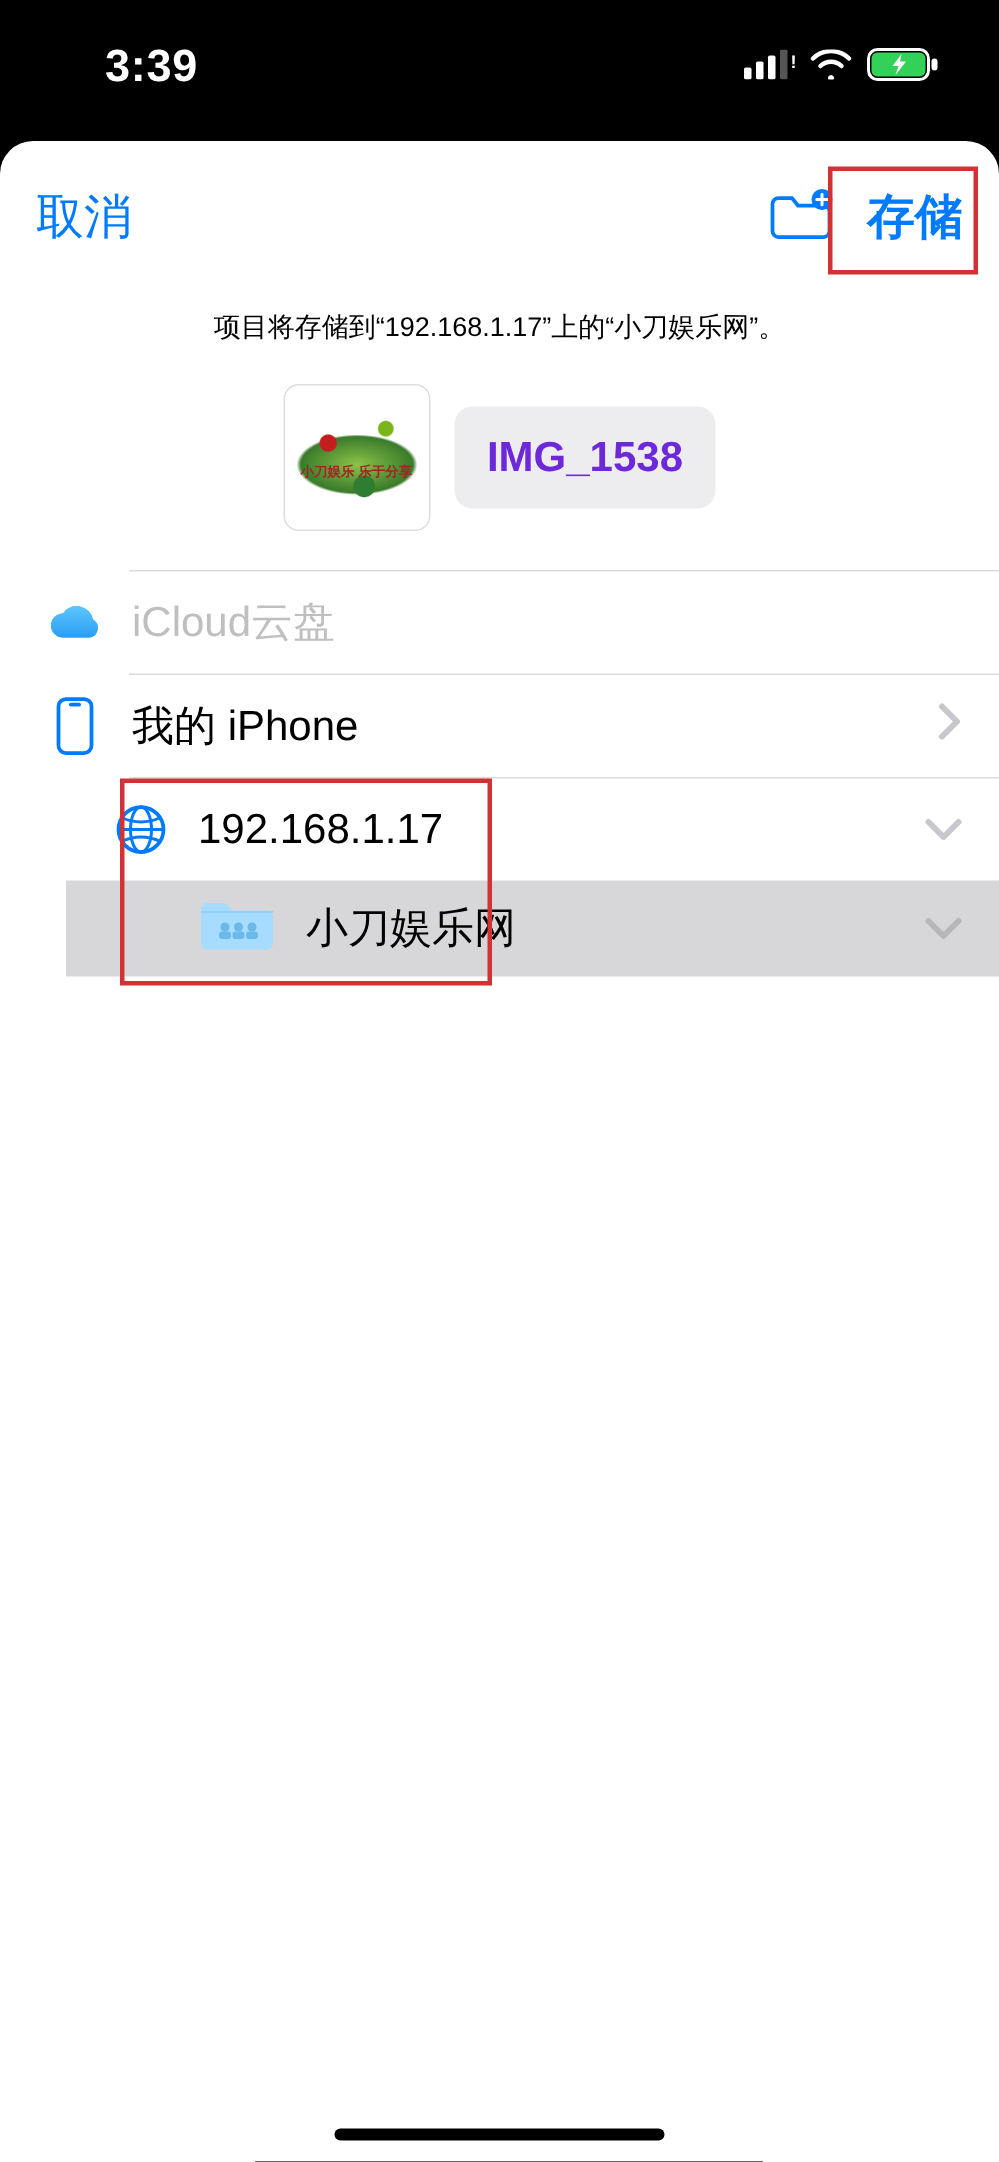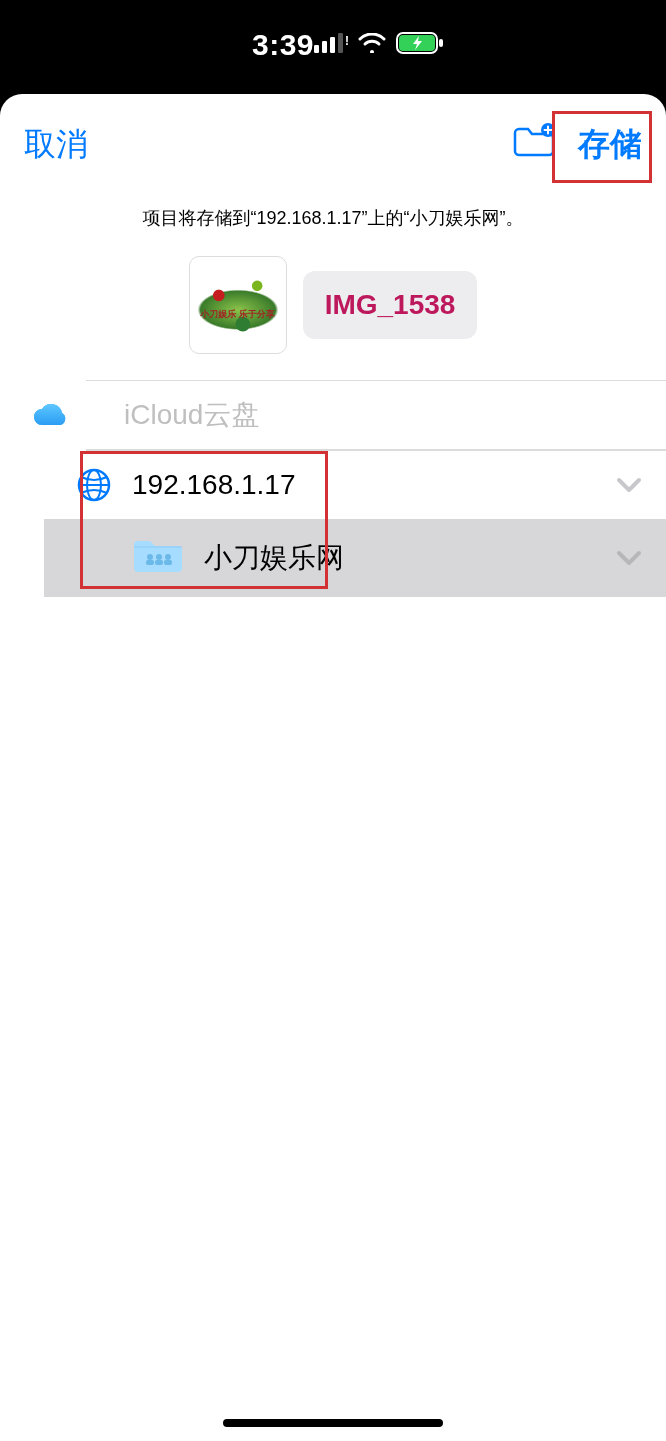--- a/index.html
+++ b/index.html
@@ -14,21 +14,21 @@
   .screen {
     width: 666px;
     height: 1441px;
     background: #000;
     position: relative;
   }
   .status-bar {
     height: 90px;
     display: flex;
     align-items: center;
-    justify-content: center;
+    justify-content: space-between;
     padding: 0 40px 0 70px;
     color: #fff;
   }
   .status-time {
     font-size: 30px;
     font-weight: 600;
     letter-spacing: 0.5px;
   }
   .status-right {
     display: flex;
@@ -53,21 +53,21 @@
     justify-content: space-between;
     padding: 16px 24px 8px 24px;
     height: 70px;
   }
   .nav-left {
     font-size: 32px;
     color: #007aff;
   }
   .nav-right {
     display: flex;
-    align-items: flex-start;
+    align-items: center;
     gap: 22px;
     position: relative;
   }
   .save-btn {
     font-size: 32px;
     color: #007aff;
     font-weight: 600;
   }
   .save-highlight {
     position: absolute;
@@ -118,39 +118,38 @@
     font-size: 9px;
     color: #a12424;
     font-weight: 700;
   }
   .filename-pill {
     background: #ededef;
     border-radius: 12px;
     padding: 18px 22px;
     font-size: 28px;
     font-weight: 600;
-    color: #be185d;
+    color: #6d28d9;
   }
   .sep {
     height: 1px;
     background: #dcdcdc;
     margin-left: 86px;
   }
   .row {
     display: flex;
     align-items: center;
     padding: 0 24px;
     height: 68px;
     font-size: 28px;
     color: #000;
     position: relative;
   }
   .row.disabled {
     color: #bfbfbf;
-    gap: 36px;
   }
   .row .icon-box {
     width: 52px;
     display: flex;
     align-items: center;
     justify-content: center;
   }
   .row .label {
     flex: 1;
     margin-left: 12px;
@@ -268,20 +267,34 @@
               <stop offset="1" stop-color="#2a9df4"></stop>
             </linearGradient>
           </defs>
         </svg>
       </div>
       <div class="label">iCloud云盘</div>
     </div>
 
     <div class="sep"></div>
 
+    <div class="row">
+      <div class="icon-box">
+        <svg width="28" height="40" viewBox="0 0 28 40">
+          <rect x="3" y="2" width="22" height="36" rx="5" fill="none" stroke="#007aff" stroke-width="2.5"></rect>
+          <rect x="10" y="4.5" width="8" height="2.5" rx="1.2" fill="#007aff"></rect>
+        </svg>
+      </div>
+      <div class="label">我的 iPhone</div>
+      <div class="chev">
+        <svg width="18" height="26" viewBox="0 0 18 26">
+            <path d="M4 3 L14 13 L4 23" stroke="#c7c7cc" stroke-width="4" fill="none" stroke-linecap="round" stroke-linejoin="round"></path>
+          </svg>
+      </div>
+    </div>
 
     <div class="sep"></div>
 
     <div class="server-block">
       <div class="big-highlight"></div>
 
       <div class="row">
         <div class="icon-box">
           <svg width="36" height="36" viewBox="0 0 36 36">
             <circle cx="18" cy="18" r="15" fill="none" stroke="#007aff" stroke-width="2.5"></circle>
@@ -292,21 +305,21 @@
           </svg>
         </div>
         <div class="label">192.168.1.17</div>
         <div class="chev">
           <svg width="26" height="18" viewBox="0 0 26 18">
               <path d="M3 4 L13 14 L23 4" stroke="#c7c7cc" stroke-width="4" fill="none" stroke-linecap="round" stroke-linejoin="round"></path>
             </svg>
         </div>
       </div>
 
-      <div class="row selected" style="height:78px;">
+      <div class="row selected" style="height:64px;">
         <div class="folder-row-inner">
           <span>
             <svg width="52" height="40" viewBox="0 0 52 40">
               <path d="M2 10 a4 4 0 0 1 4-4 h12 l5 5 h23 a4 4 0 0 1 4 4 v18 a4 4 0 0 1-4 4 H6 a4 4 0 0 1-4-4 Z" fill="#a6dcff"></path>
               <path d="M2 12 h48" stroke="#8ccaf3" stroke-width="1"></path>
               <g fill="#6bb9e8">
                 <circle cx="18" cy="22" r="3"></circle>
                   <rect x="14" y="25" width="8" height="5" rx="2"></rect>
                 <circle cx="27" cy="22" r="3"></circle>
                   <rect x="23" y="25" width="8" height="5" rx="2"></rect>

